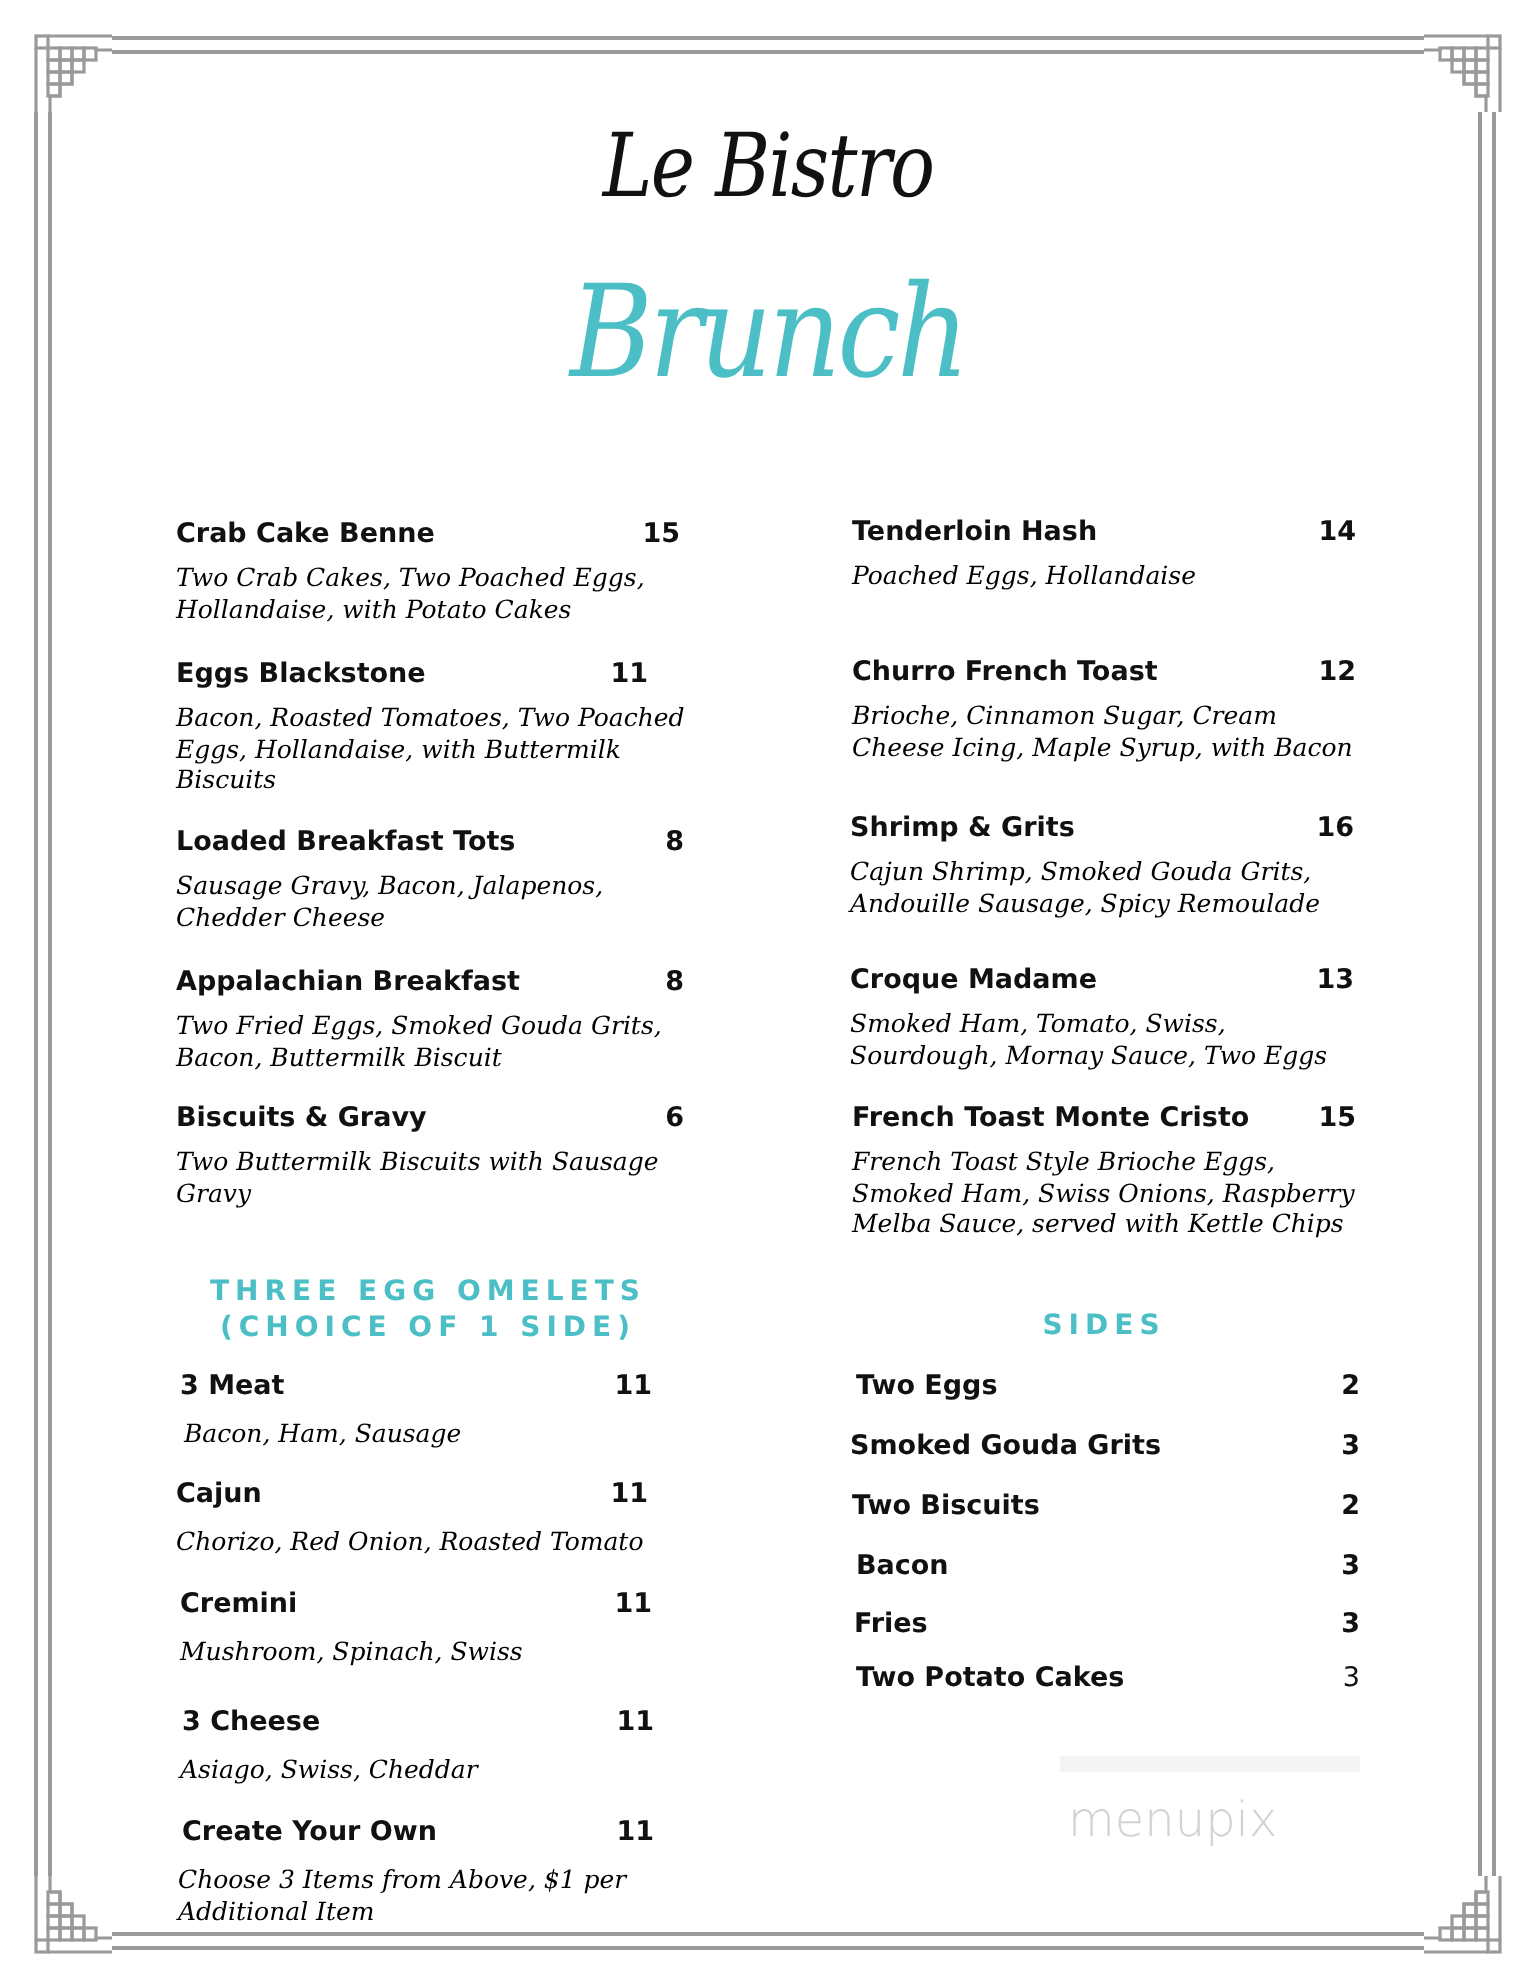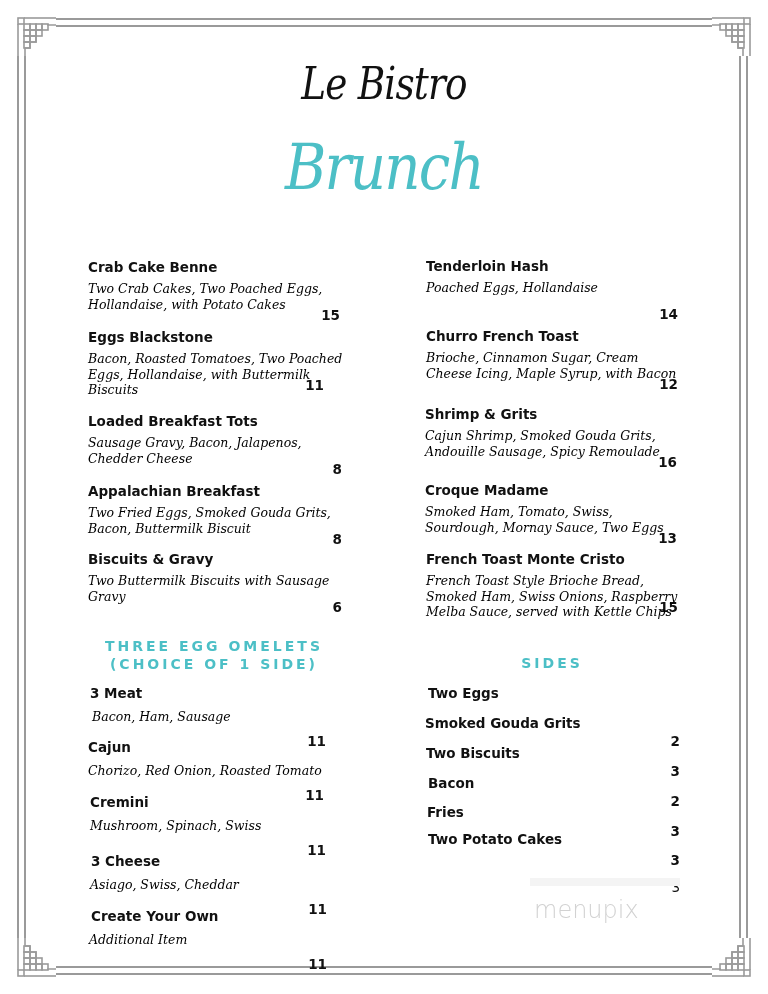--- a/index.html
+++ b/index.html
@@ -15,21 +15,21 @@
   .corner.bl { left: 12px; bottom: 12px; transform: scaleY(-1); }
   .corner.br { right: 12px; bottom: 12px; transform: scale(-1,-1); }
 
   
   .title-le { position: absolute; left: 0; width: 768px; top: 58px; text-align: center; font-family: "DejaVu Serif", serif; font-style: italic; font-size: 44px; color: #111; letter-spacing: -1px; transform: scaleX(0.85); }
   .title-brunch { position: absolute; left: 0; width: 768px; top: 130px; text-align: center; font-family: "DejaVu Serif", serif; font-style: italic; font-size: 64px; color: #4cbfc6; letter-spacing: -2px; transform: scaleX(0.88); }
 
   
   .item { position: absolute; }
   .item-name { position: absolute; left: 0; top: 0; font-family: "DejaVu Sans", sans-serif; font-weight: bold; font-size: 13.5px; color: #111; white-space: nowrap; }
-  .item-price { position: absolute; top: 0; font-family: "DejaVu Sans", sans-serif; font-weight: bold; font-size: 13.5px; color: #111; text-align: right; margin-top: 48px; }
+  .item-price { position: absolute; top: 0; font-family: "DejaVu Sans", sans-serif; font-weight: bold; font-size: 13.5px; color: #111; text-align: right; }
   .item-desc { position: absolute; left: 0; top: 22px; font-family: "DejaVu Serif", serif; font-style: italic; font-size: 12.5px; line-height: 15.5px; color: #000000; white-space: nowrap; }
 
   .left-col .item { left: 88px; width: 252px; }
   .left-col .item-price { right: 16px; }
   .right-col .item { left: 426px; width: 252px; }
   .right-col .item-price { right: 0; }
 
   .section-head { position: absolute; text-align: center; font-family: "DejaVu Sans", sans-serif; font-weight: bold; font-size: 14px; letter-spacing: 3px; color: #4cbfc6; line-height: 18px; }
 
   .side-item { position: absolute; left: 426px; width: 254px; }
@@ -209,20 +209,21 @@
     <span class="item-price">11</span>
     <div class="item-desc" style="top:24px; left:-1px;">
       <div>Asiago, Swiss, Cheddar</div>
     </div>
   </div>
 
   <div class="item" style="top:908px; left:91px;">
     <span class="item-name">Create Your Own</span>
     <span class="item-price">11</span>
     <div class="item-desc" style="top:24px; left:-2px;">
+      <div>Choose 3 Items from Above, $1 per</div>
       <div>Additional Item</div>
     </div>
   </div>
 </div>
 
 <div class="right-col">
   <div class="item" style="top:258px;">
     <span class="item-name">Tenderloin Hash</span>
     <span class="item-price">14</span>
     <div class="item-desc">
@@ -254,21 +255,21 @@
     <div class="item-desc">
       <div>Smoked Ham, Tomato, Swiss,</div>
       <div>Sourdough, Mornay Sauce, Two Eggs</div>
     </div>
   </div>
 
   <div class="item" style="top:551px;">
     <span class="item-name">French Toast Monte Cristo</span>
     <span class="item-price">15</span>
     <div class="item-desc">
-      <div>French Toast Style Brioche Bread,</div>
+      <div>French Toast Style Brioche Eggs,</div>
       <div>Smoked Ham, Swiss Onions, Raspberry</div>
       <div>Melba Sauce, served with Kettle Chips</div>
     </div>
   </div>
 
   <div class="section-head" style="left:426px; width:252px; top:654px;">SIDES</div>
 
   <div class="side-item" style="top:685px; left:428px; width:252px;">
     <span class="item-name">Two Eggs</span>
     <span class="item-price" style="right:0;">2</span>

